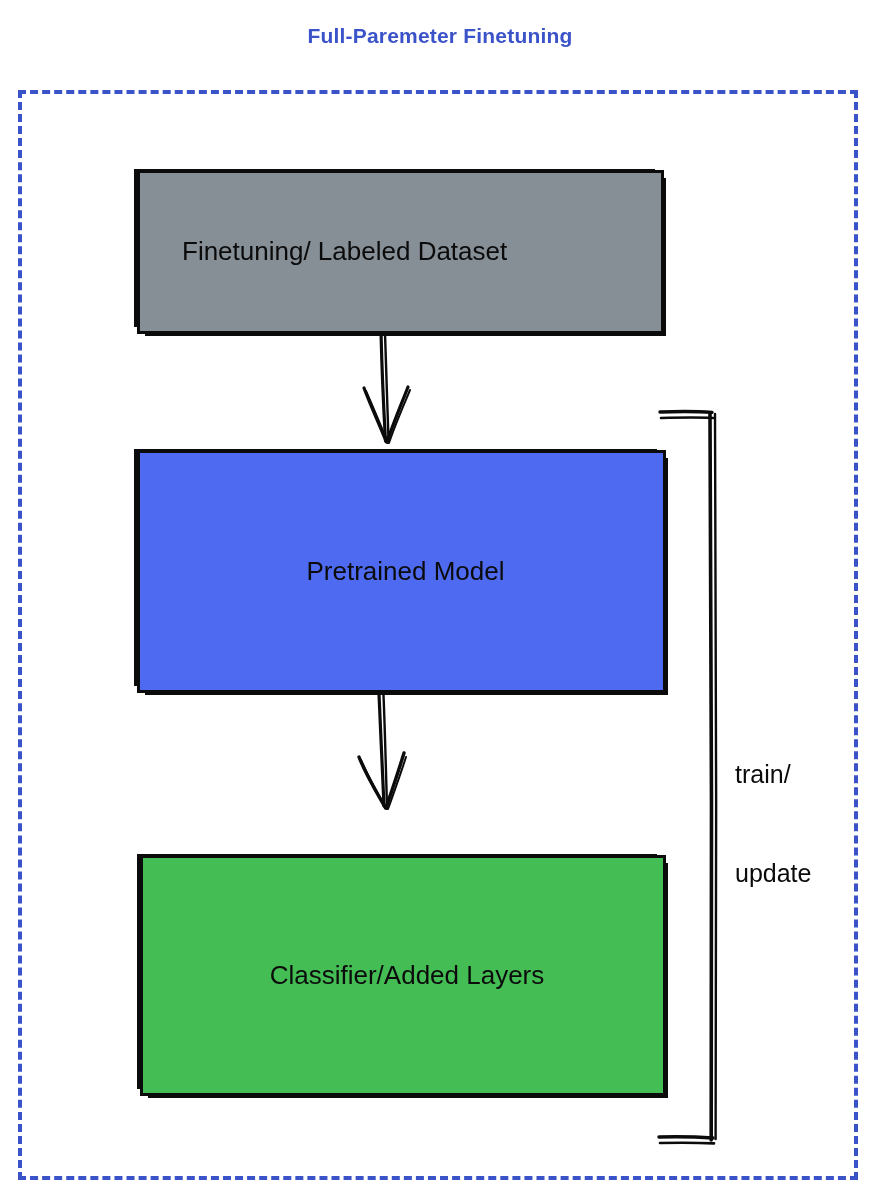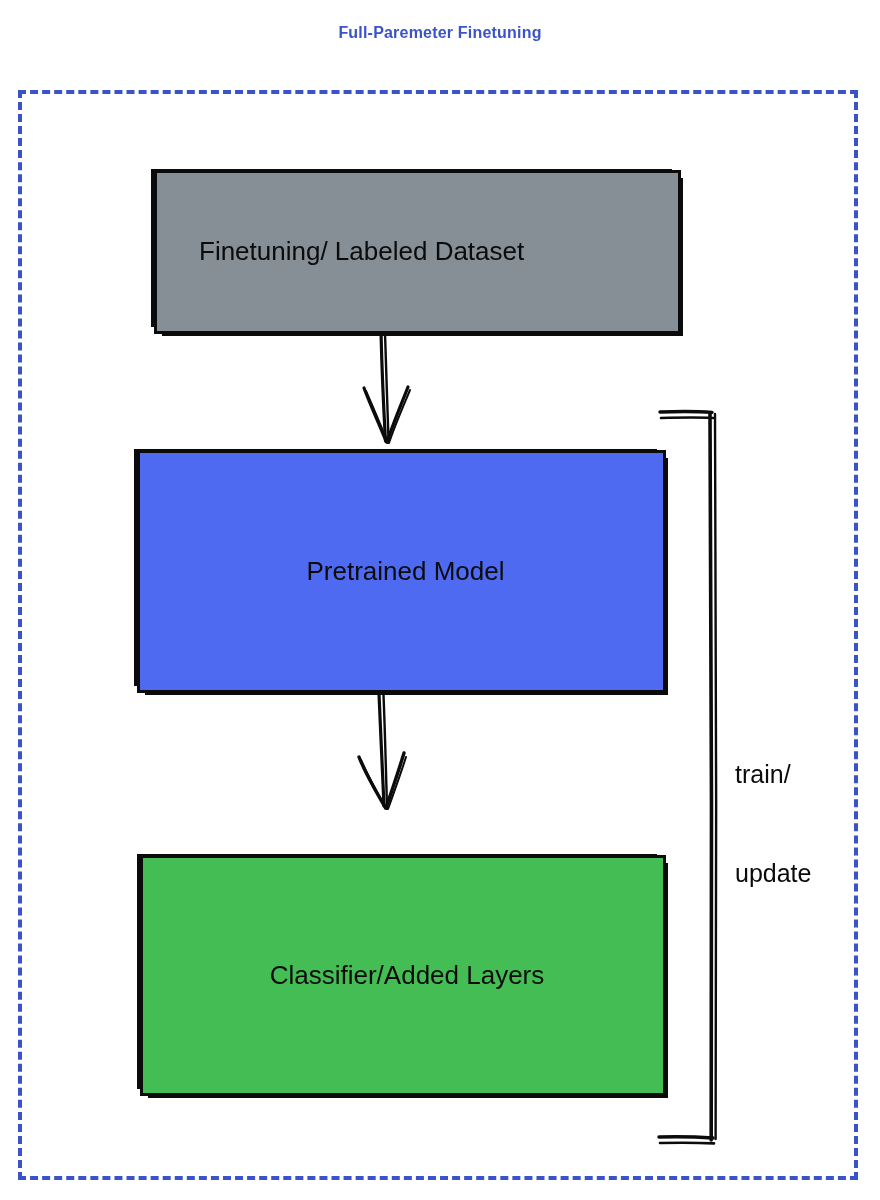--- a/index.html
+++ b/index.html
@@ -22,21 +22,21 @@
     height: 1200px;
   }
 
   
   .title {
     position: absolute;
     left: 0;
     top: 24px;
     width: 880px;
     text-align: center;
-    font-size: 16px;
+    font-size: 21px;
     font-weight: 700;
     color: #3b53c9;
     letter-spacing: 0.2px;
     font-family: "Liberation Sans", sans-serif;
   }
 
   
   .frame {
     position: absolute;
     left: 18px;
@@ -59,21 +59,21 @@
   .node .node-label {
     width: 100%;
     color: #0b0b0b;
     font-size: 26px;
     font-family: "Liberation Sans", sans-serif;
     line-height: 1.15;
     white-space: nowrap;
   }
 
   #node-dataset {
-    left: 154px;
+    left: 137px;
     top: 170px;
     width: 527px;
     height: 164px;
     background: #868e96;
   }
   #node-dataset .node-label {
     padding-left: 42px;
     text-align: left;
   }
 

